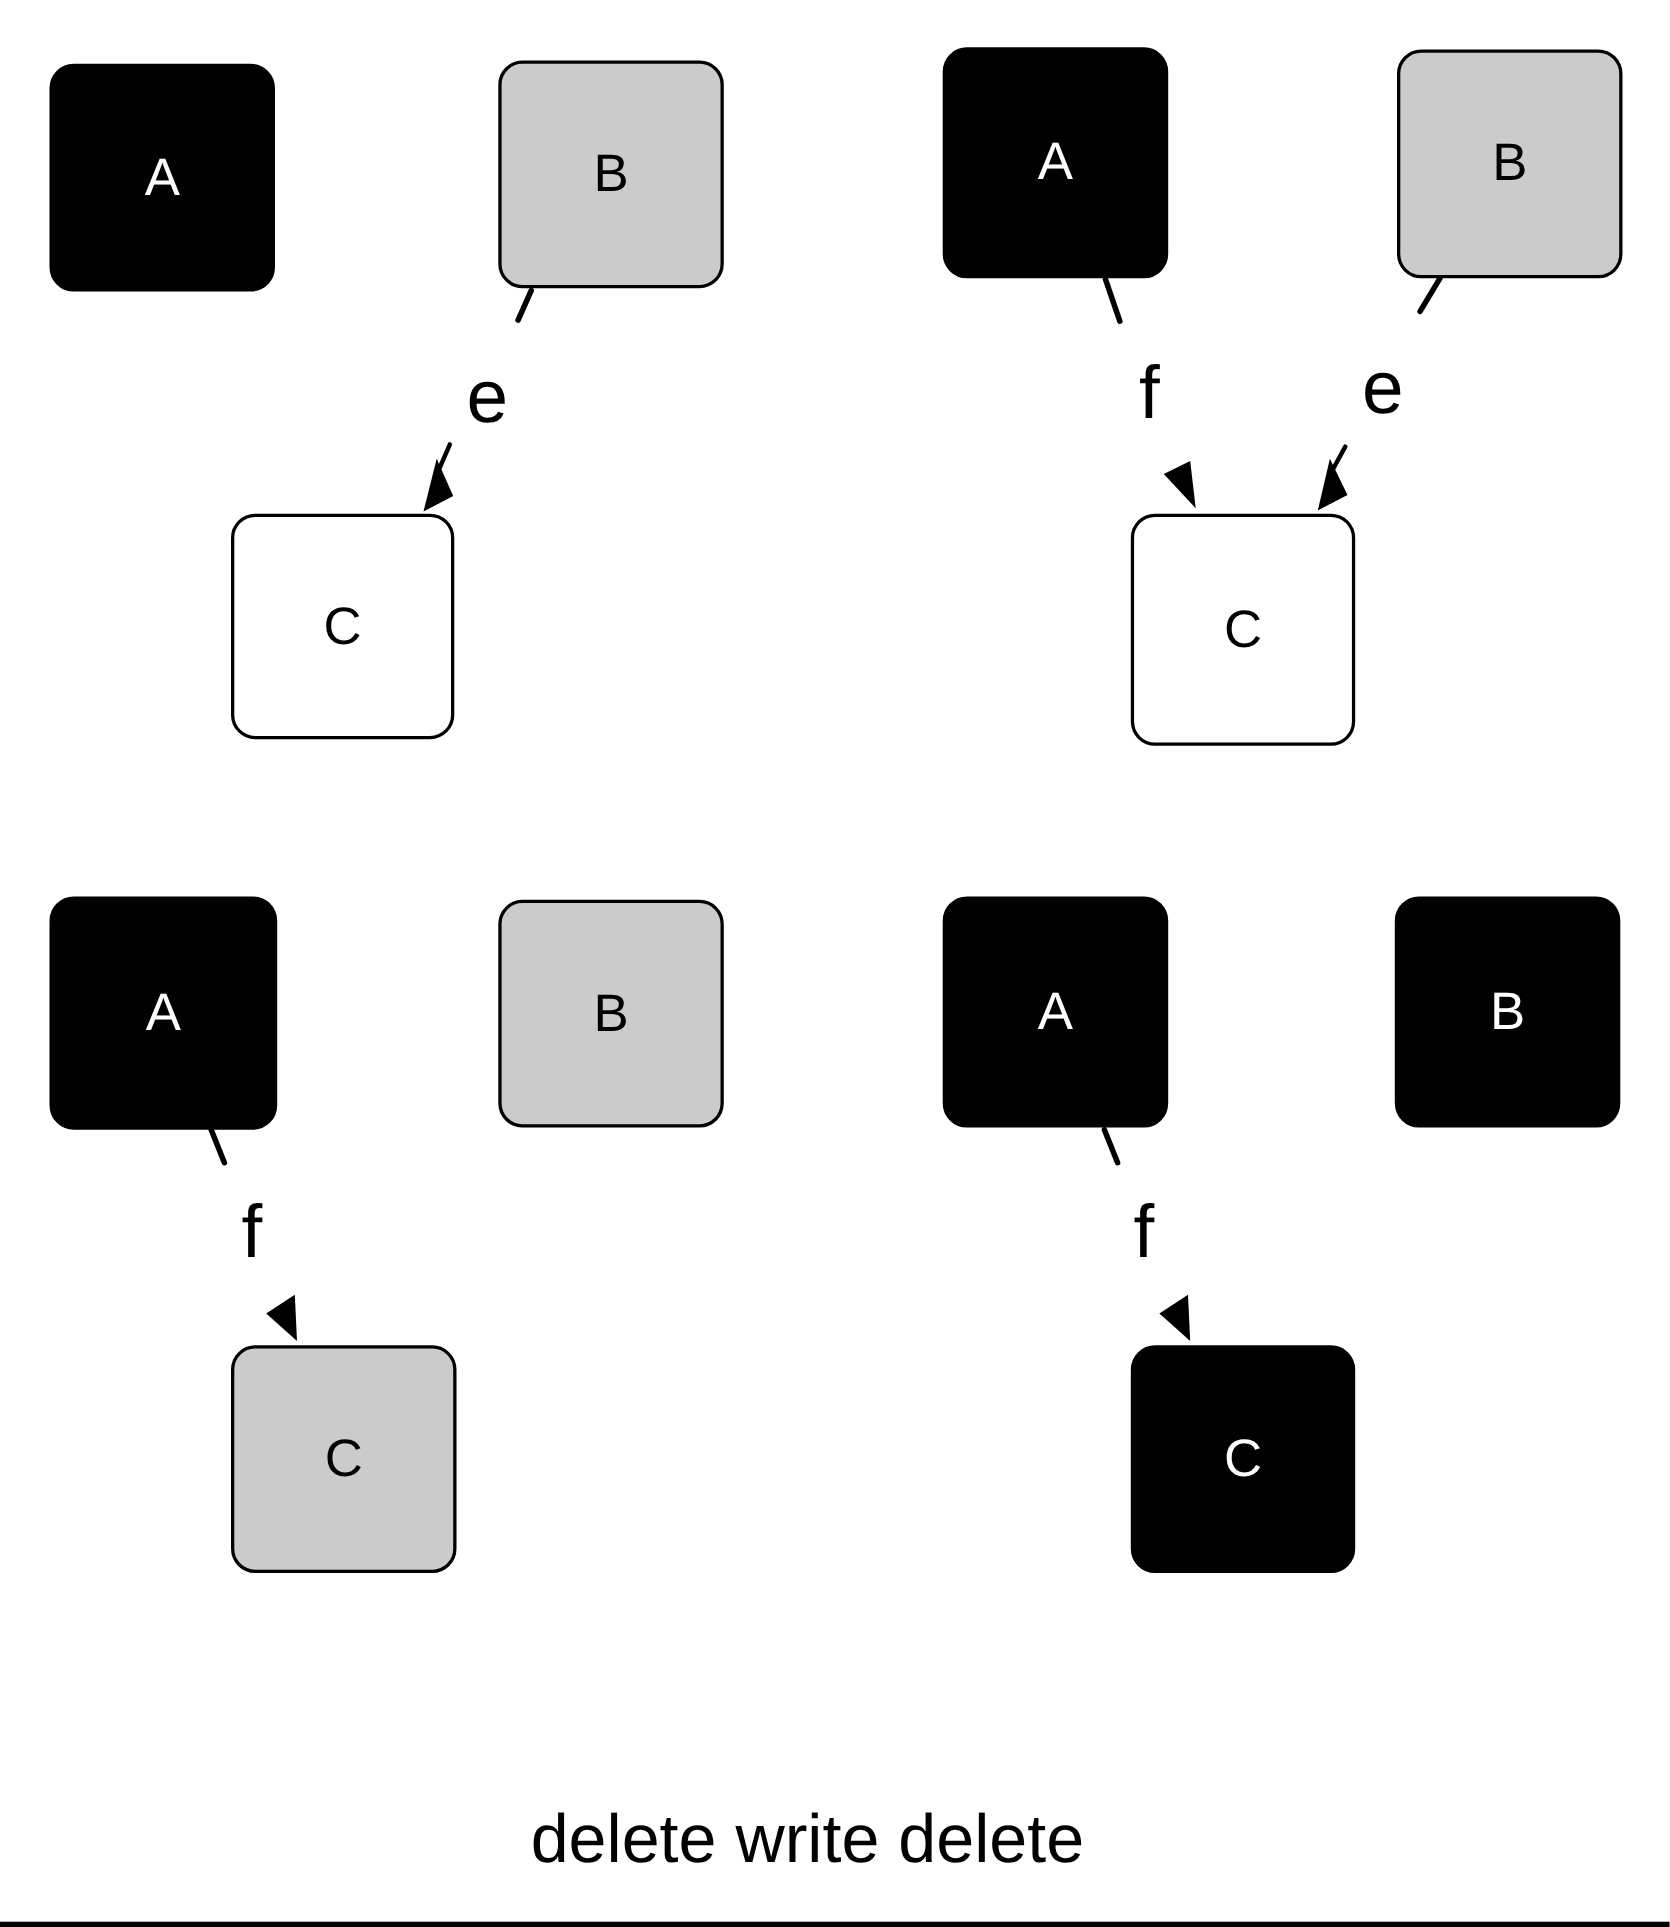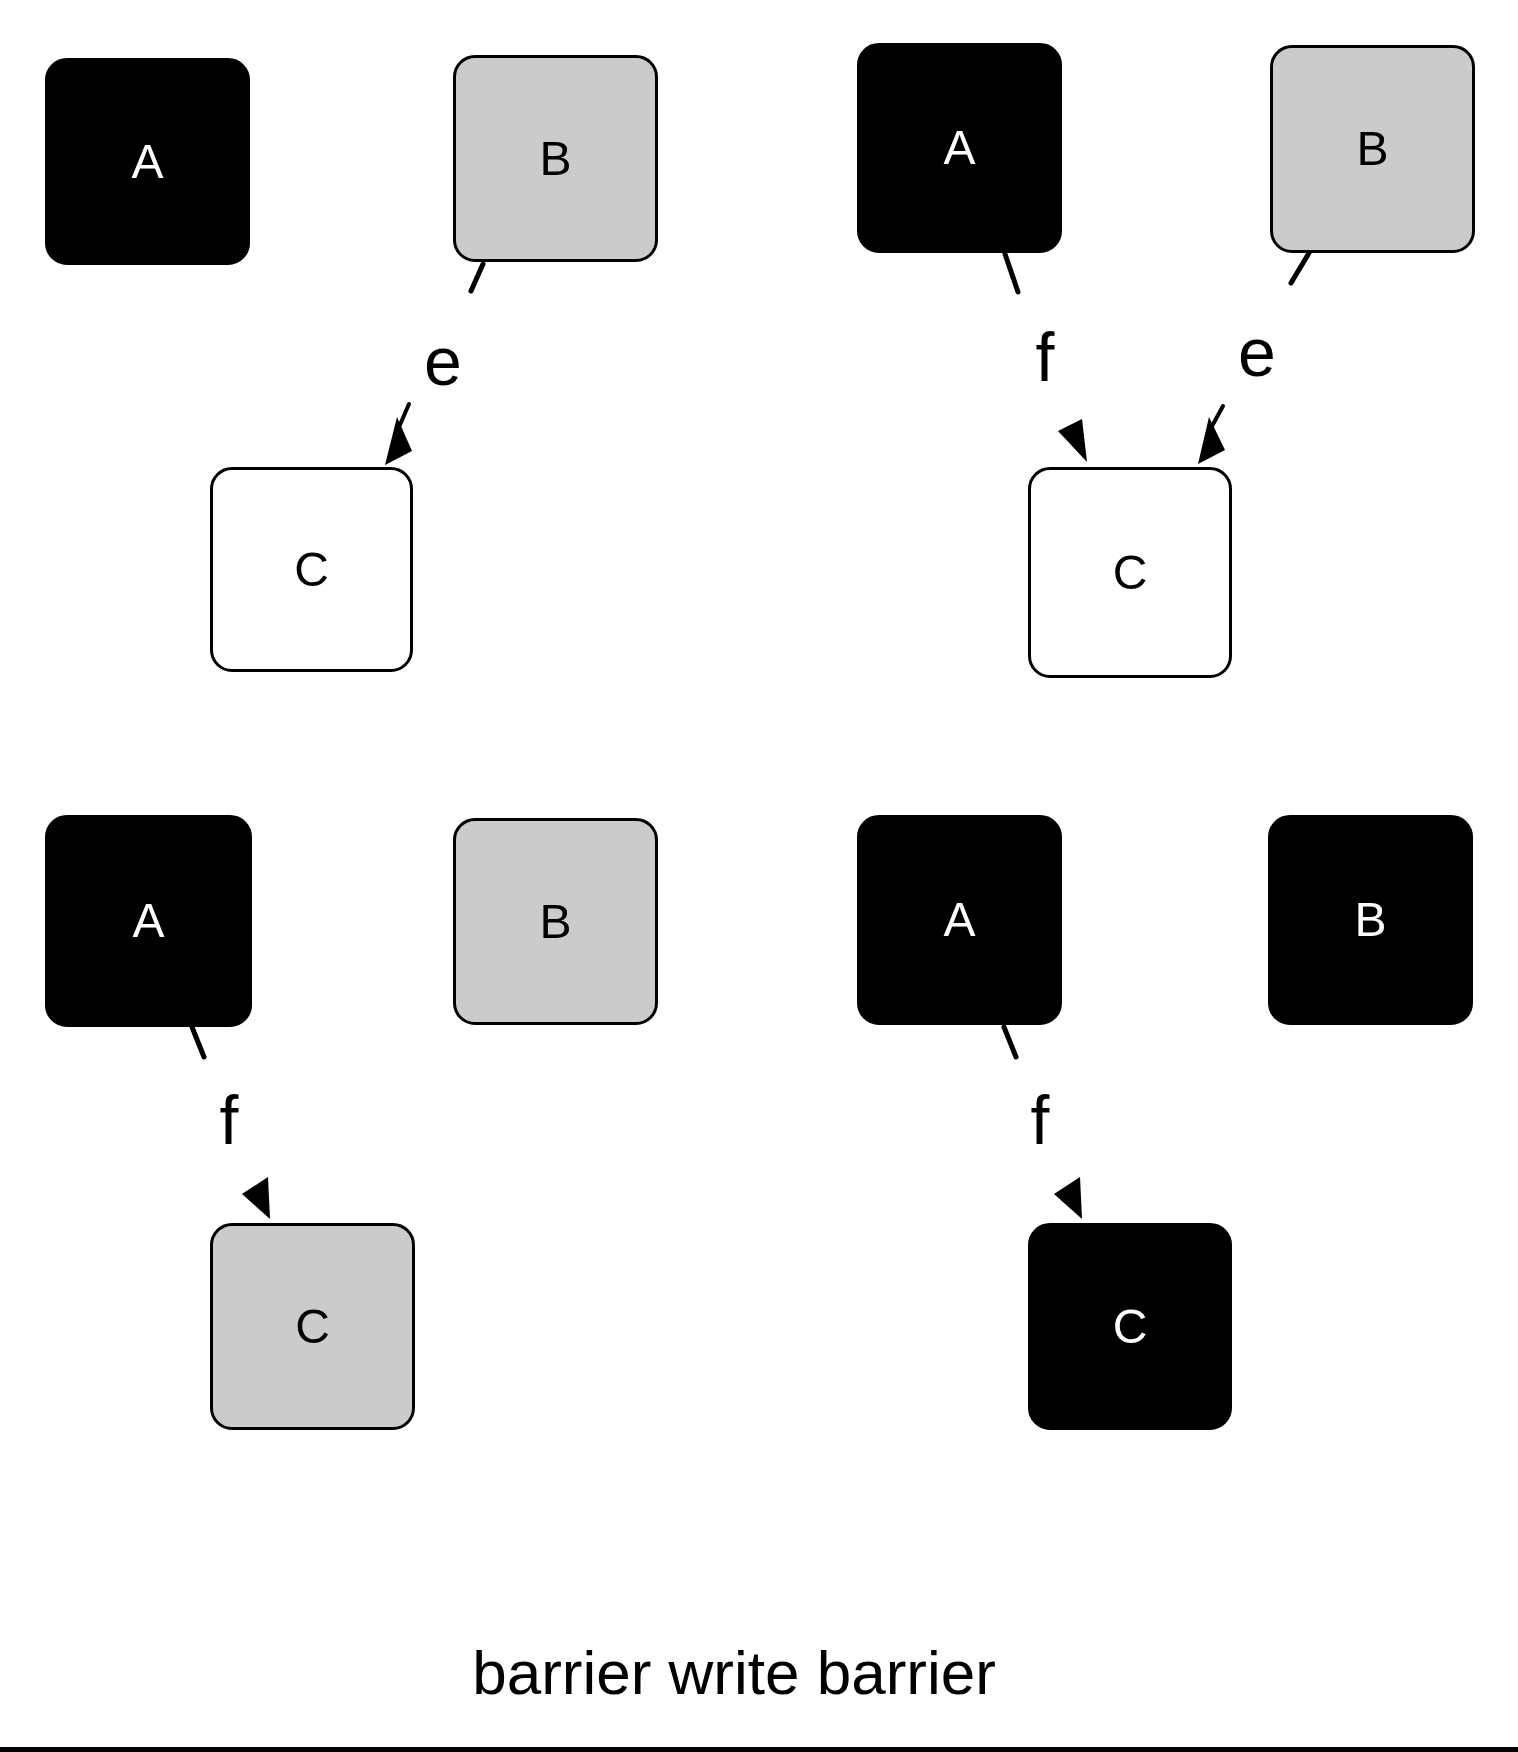--- a/index.html
+++ b/index.html
@@ -120,15 +120,15 @@
         <span class="lbl">C</span>
       </div>
     </div>
   <div>
       <div class="edge-label" style="left: 443px; top: 361px;">e</div>
       <div class="edge-label" style="left: 1045px; top: 357px;">f</div>
       <div class="edge-label" style="left: 1257px; top: 352px;">e</div>
       <div class="edge-label" style="left: 229px; top: 1120px;">f</div>
       <div class="edge-label" style="left: 1040px; top: 1120px;">f</div>
     </div>
-  <div class="caption">barrier write barrier</div>
+  <div class="caption">delete write delete</div>
   <div class="bottom-bar"></div>
 </div>
 
 </body></html>

